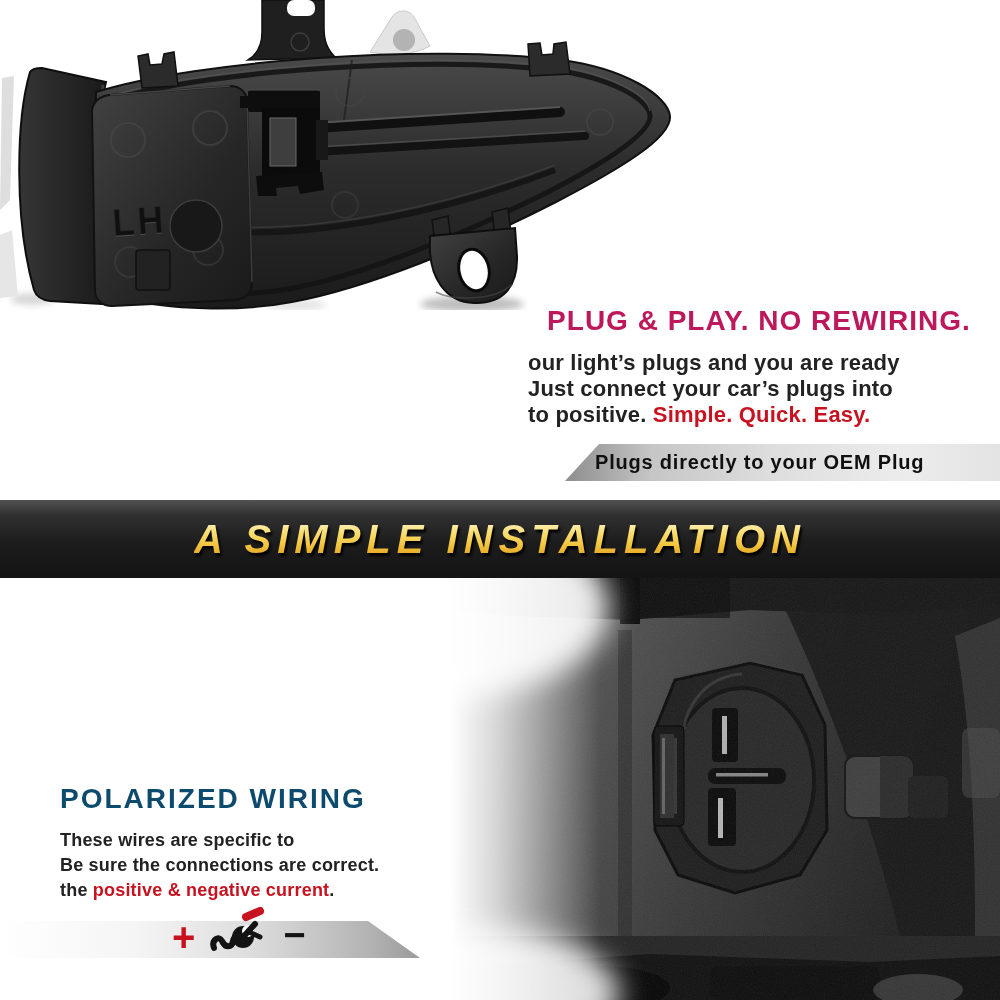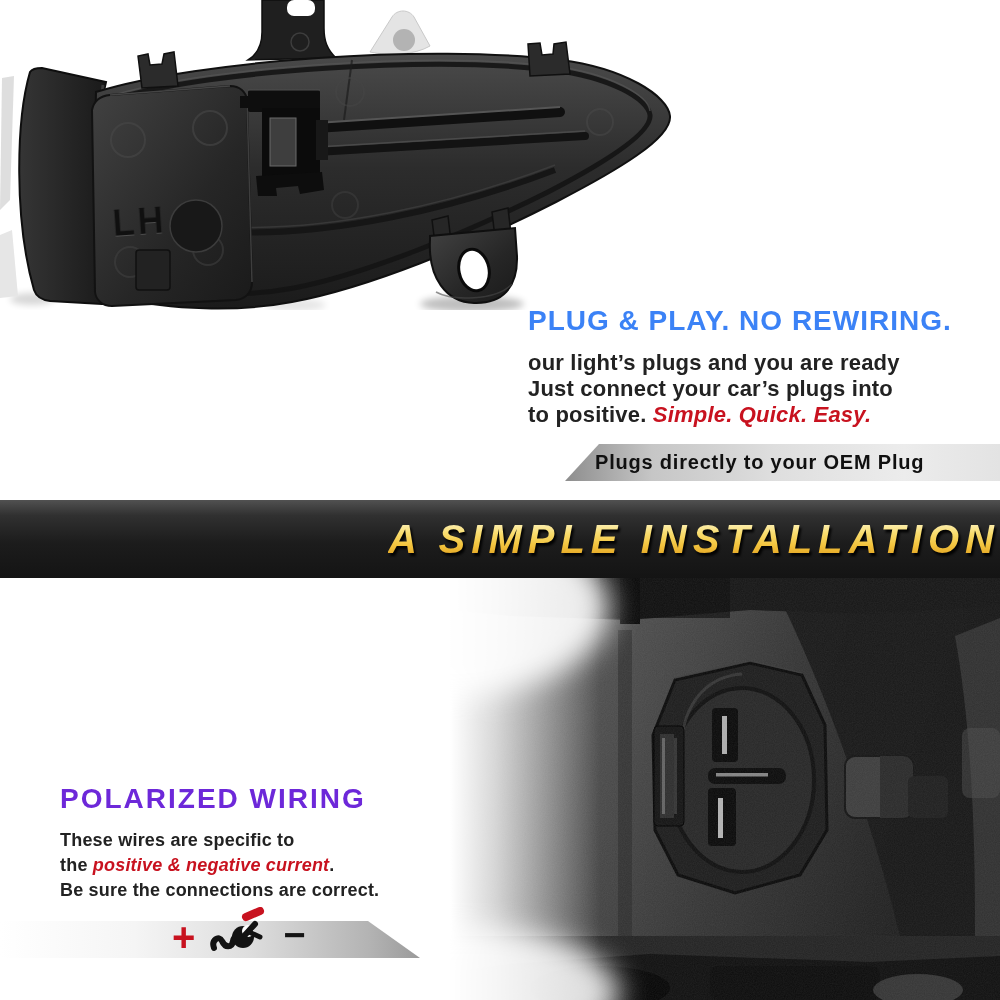--- a/index.html
+++ b/index.html
@@ -6,50 +6,50 @@
   .canvas{
     position:relative;width:1000px;height:1000px;background:#fff;overflow:hidden;
     font-family:"Liberation Sans","DejaVu Sans",sans-serif;color:#161616;
     --red:#c8121f;
   }
   
   .photo-top{position:absolute;left:0;top:0;width:680px;height:310px;}
   .photo-top svg{display:block;}
   
   .plugplay{position:absolute;left:528px;top:305px;width:462px;}
-  .plugplay .head{margin:0;font-size:28px;font-weight:bold;letter-spacing:1px;color:#3b82f6;white-space:nowrap;}
+  .plugplay .head{margin:0;font-size:28px;font-weight:bold;letter-spacing:1px;color:#be185d;white-space:nowrap;text-align:center;}
   .plugplay .body{margin-top:13px;font-size:22px;font-weight:bold;line-height:26px;letter-spacing:.2px;color:#222;}
-  .red-text{color:var(--red);font-style:italic;}
+  .red-text{color:var(--red);}
   
   .oem-banner{
     position:absolute;left:565px;top:444px;width:435px;height:37px;box-sizing:border-box;
     clip-path:polygon(34px 0,100% 0,100% 100%,0 100%);
     background:linear-gradient(90deg,#8d8d8d 0%,#c6c6c6 20%,#dedede 48%,#ececec 78%,#e3e3e3 100%);
     display:flex;align-items:center;justify-content:flex-start;padding-left:30px;
     font-size:20px;font-weight:bold;letter-spacing:.8px;color:#101010;white-space:nowrap;
   }
   
   .install-banner{
     position:absolute;left:0;top:500px;width:1000px;height:78px;
     background:linear-gradient(180deg,#515151 0%,#303030 20%,#1c1c1c 55%,#141414 100%);
-    display:flex;align-items:center;justify-content:flex-end;
+    display:flex;align-items:center;justify-content:center;
   }
   .gold-text{
     font-size:40px;font-weight:bold;font-style:italic;letter-spacing:6px;white-space:nowrap;
     color:#f3c43e;
     background:linear-gradient(180deg,#fdf6cf 6%,#f9dd6f 36%,#f3c43e 62%,#dd9a1b 96%);
     -webkit-background-clip:text;background-clip:text;-webkit-text-fill-color:transparent;
     filter:drop-shadow(2px 3px 1px rgba(0,0,0,0.9));
   }
   
   .photo-bottom{position:absolute;left:450px;top:578px;width:550px;height:422px;}
   .photo-bottom svg{display:block;}
   
   .polarized{position:absolute;left:60px;top:783px;width:470px;}
-  .polarized .head{margin:0;font-size:28px;font-weight:bold;letter-spacing:2px;color:#6d28d9;white-space:nowrap;}
+  .polarized .head{margin:0;font-size:28px;font-weight:bold;letter-spacing:2px;color:#0c4a6e;white-space:nowrap;}
   .polarized .body{margin-top:13px;font-size:18px;font-weight:bold;line-height:25px;letter-spacing:.2px;color:#222;}
   
   .polarity-strip{position:absolute;left:0;top:921px;width:420px;height:37px;}
   .strip-bg{
     position:absolute;inset:0;
     clip-path:polygon(0 0,368px 0,420px 100%,0 100%);
     background:linear-gradient(90deg,#ffffff 0%,#f5f5f5 32%,#dddddd 60%,#b3b3b3 88%,#9a9a9a 100%);
   }
   .strip-row{position:relative;height:100%;display:flex;align-items:center;gap:15px;padding-left:172px;}
   .plus-sym{color:var(--red);font-size:40px;font-weight:bold;line-height:1;transform:translateY(-3px);}
@@ -232,22 +232,22 @@
       <rect x="0" y="0" width="150" height="422" fill="url(#b-fade)"></rect>
       <ellipse cx="-10" cy="30" rx="170" ry="90" fill="#ffffff" opacity=".9" filter="url(#b-soft)"></ellipse>
       <ellipse cx="20" cy="415" rx="150" ry="65" fill="#ffffff" opacity=".85" filter="url(#b-soft)"></ellipse>
     </svg>
   </div>
 
   <div class="polarized">
     <h2 class="head">POLARIZED WIRING</h2>
     <div class="body">
       <div>These wires are specific to</div>
+      <div>Be sure the connections are correct.</div>
       <div><span>the </span><span class="red-text">positive &amp; negative current</span><span>.</span></div>
-      <div>Be sure the connections are correct.</div>
     </div>
   </div>
 
   <div class="polarity-strip">
     <div class="strip-bg"></div>
     <div class="strip-row">
       <span class="plus-sym">+</span>
       <span class="plug-icon-wrap">
         <svg width="58" height="52" viewBox="0 0 58 52" xmlns="http://www.w3.org/2000/svg">
 

